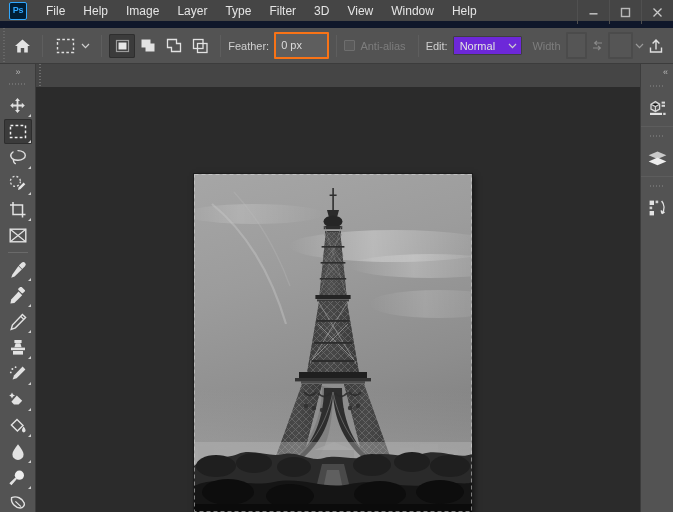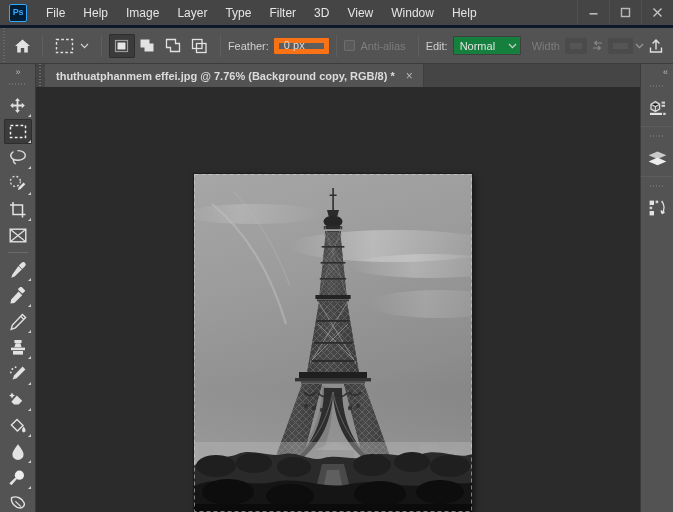--- a/index.html
+++ b/index.html
@@ -12,21 +12,21 @@
     color: #d4d4d4;
     -webkit-font-smoothing: antialiased;
   }
   #app { position: relative; width: 673px; height: 512px; }
 
   
   .menubar {
     position: absolute; left: 0; top: 0; width: 673px; height: 28px;
     background: #454545;
     display: flex; align-items: center;
-    border-bottom: 3px solid #0f172a;
+    border-bottom: 7px solid #0f172a;
   }
   .ps-logo {
     width: 18px; height: 18px; margin-left: 9px; margin-right: 10px;
     background: #001e36; border: 1px solid #31a8ff;
     border-radius: 2px;
     display: flex; align-items: center; justify-content: center;
     font-size: 9px; font-weight: bold; color: #31a8ff;
     letter-spacing: -0.3px; line-height: 1;
     flex: 0 0 auto;
   }
@@ -72,27 +72,27 @@
     display: flex; align-items: center; height: 26px;
   }
   .selmode .sm {
     width: 26px; height: 24px; display: flex; align-items: center; justify-content: center;
     border-radius: 2px;
   }
   .selmode .sm.on { background: #3b3b3b; box-shadow: inset 0 0 0 1px #2e2e2e; }
   .ob-label { font-size: 11px; color: #d0d0d0; margin-right: 5px; white-space: nowrap; }
   .ob-label.dim { color: #7d7d7d; }
   .ob-field {
-    height: 16px; background: #5e5e5e; border: 5px solid #f97316;
+    height: 27px; background: #5e5e5e; border: 2px solid #f97316;
     color: #dcdcdc; font-size: 11px; line-height: 17px;
     padding: 0 5px; border-radius: 1px;
     display: flex; align-items: center;
   }
   .ob-select {
-    height: 19px; background: #15803d; border: 1px solid #3f3f3f;
+    height: 19px; background: #6d28d9; border: 1px solid #3f3f3f;
     border-radius: 1px; display: flex; align-items: center;
     padding: 0 0 0 6px; color: #e2e2e2; font-size: 11px;
   }
   .ob-select .cap { flex: 1 1 auto; }
   .ob-select .sc { width: 16px; display: flex; align-items: center; justify-content: center; }
   .cbox {
     width: 11px; height: 11px; background: #5a5a5a;
     border: 1px solid #6e6e6e; margin-right: 5px; border-radius: 1px;
   }
   .chk-wrap { display: flex; align-items: center; }
@@ -513,24 +513,20 @@
           <path d="M13.6 2 C16.6 5.4 16.8 10.4 14 14.6 M14 14.6 L16.6 13 M14 14.6 L13.2 11.4" fill="none" stroke="#e4e4e4" stroke-width="1.4"></path>
         </svg>
       </div>
     </div>
   </div>
 
   <div class="docarea">
 
     <div class="tabstrip">
       <div class="lgrip"></div>
-      <div class="doctab">
-        <span>thuthuatphanmem effei.jpg @ 7.76% (Background copy, RGB/8) *</span>
-        <span class="tclose">×</span>
-      </div>
     </div>
 
     <div class="canvaswrap">
       <div class="photo">
         <svg viewBox="0 0 278 338" preserveAspectRatio="none">
           <defs>
             <linearGradient id="sky" x1="0" y1="0" x2="0.25" y2="1">
               <stop offset="0" stop-color="#a6a6a6"></stop>
               <stop offset="0.35" stop-color="#9c9c9c"></stop>
               <stop offset="0.72" stop-color="#8d8d8d"></stop>

